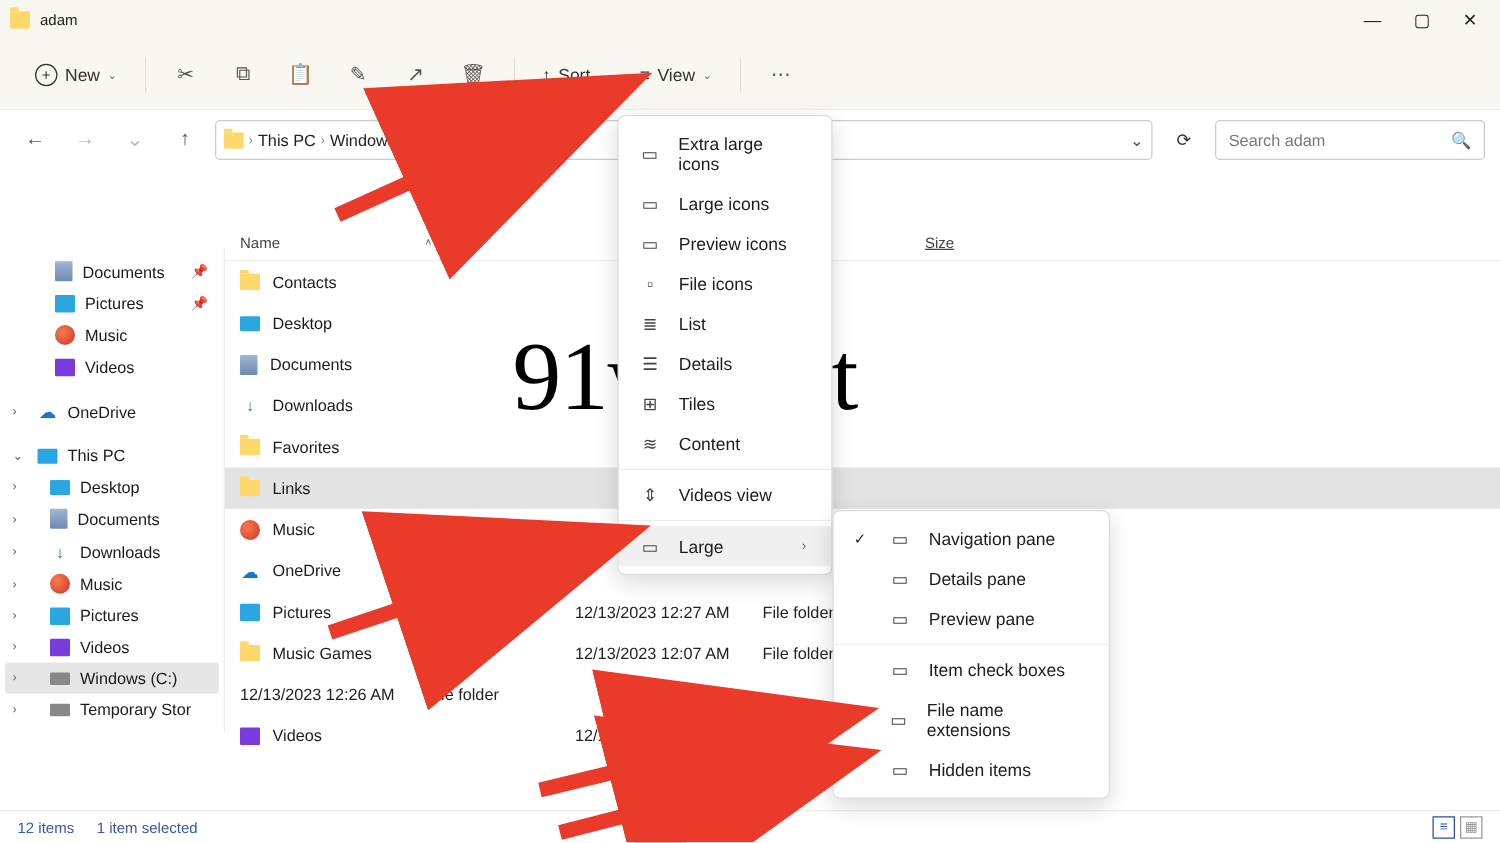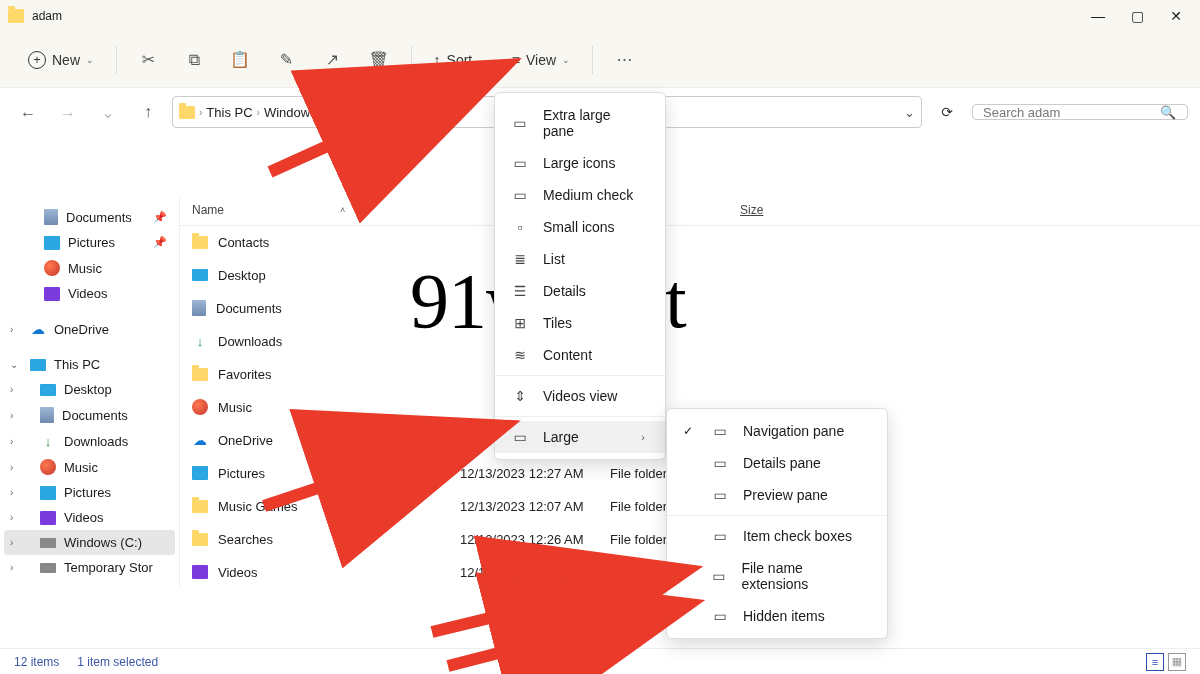--- a/index.html
+++ b/index.html
@@ -24,21 +24,21 @@
 
 
 .navrow { height: 48px; display: flex; align-items: center; padding: 0 12px; gap: 8px; }
 .navarrow { width: 32px; text-align:center; color:#555; font-size:16px; }
 .navarrow.muted { color:#bbb; }
 .address { flex: 1; height: 32px; border: 1px solid #ccc; border-radius: 4px; display:flex; align-items:center; padding: 0 6px; gap: 4px; font-size: 13px; background:#fff; }
 .address .crumb { display:flex; align-items:center; gap:4px; color:#222; }
 .address .sep-ch { color:#888; font-size:10px; }
 .address .dd { margin-left:auto; color:#555; }
 .refresh { width:34px; height:32px; display:flex; align-items:center; justify-content:center; color:#333; }
-.search { width: 216px; height: 16px; border:1px solid #ccc; border-radius:4px; display:flex; align-items:center; padding: 0 10px; color:#777; font-size:13px; justify-content:space-between; }
+.search { width: 216px; height: 32px; border:1px solid #ccc; border-radius:4px; display:flex; align-items:center; padding: 0 10px; color:#777; font-size:13px; justify-content:space-between; }
 
 
 .main { display:flex; height: calc(100% - 32px - 56px - 48px - 26px); align-items: center; }
 .sidebar { width: 180px; border-right: 1px solid #eee; padding: 6px 4px; overflow:hidden; }
 .sidebar .item { display:flex; align-items:center; gap:8px; padding: 5px 8px 5px 26px; font-size: 13px; position:relative; border-radius:3px; }
 .sidebar .item.sel { background:#e6e6e6; }
 .sidebar .item .exp { position:absolute; left:6px; font-size:10px; color:#666; }
 .sidebar .item .pin { margin-left:auto; color:#555; font-size:11px; }
 .icn { width:16px; height:16px; display:inline-flex; align-items:center; justify-content:center; font-size:13px; }
 .icn.folder { background:#ffd86b; border-radius:1px; height:13px; width:16px; position:relative; }
@@ -274,20 +274,28 @@
           <div class="c-type"></div>
         </div>
         <div class="row">
           <div class="c-name">
             <span class="icn folder"></span>
             <span>Favorites</span>
           </div>
           <div class="c-date"></div>
           <div class="c-type"></div>
         </div>
+        <div class="row sel">
+          <div class="c-name">
+            <span class="icn folder"></span>
+            <span>Links</span>
+          </div>
+          <div class="c-date"></div>
+          <div class="c-type"></div>
+        </div>
         <div class="row">
           <div class="c-name">
             <span class="icn music"></span>
             <span>Music</span>
           </div>
           <div class="c-date"></div>
           <div class="c-type"></div>
         </div>
         <div class="row">
           <div class="c-name">
@@ -307,55 +315,51 @@
         </div>
         <div class="row">
           <div class="c-name">
             <span class="icn folder"></span>
             <span>Music Games</span>
           </div>
           <div class="c-date">12/13/2023 12:07 AM</div>
           <div class="c-type">File folder</div>
         </div>
         <div class="row">
-          <div class="c-name">
-            <span class="icn folder"></span>
-            <span>Searches</span>
-          </div>
           <div class="c-date">12/13/2023 12:26 AM</div>
           <div class="c-type">File folder</div>
         </div>
         <div class="row">
           <div class="c-name">
             <span class="icn video"></span>
             <span>Videos</span>
           </div>
           <div class="c-date">12/13/2023 12:07 AM</div>
           <div class="c-type">File folder</div>
         </div>
       </div>
   </div>
 </div>
 
 <div class="menu" id="viewMenu">
     <div class="mitem">
       <span class="micon">▭</span>
-      <span>Extra large pane</span>
+      <span>Extra large icons</span>
     </div>
     <div class="mitem">
       <span class="micon">▭</span>
       <span>Large icons</span>
     </div>
     <div class="mitem">
       <span class="micon">▭</span>
-      <span>Medium check</span>
+      <span>Preview icons</span>
     </div>
     <div class="mitem">
       <span class="micon">▫</span>
-      <span>Small icons</span>
+      <span>File icons</span>
     </div>
     <div class="mitem">
       <span class="micon">≣</span>
       <span>List</span>
     </div>
     <div class="mitem">
       <span class="micon">☰</span>
       <span>Details</span>
     </div>
     <div class="mitem">

